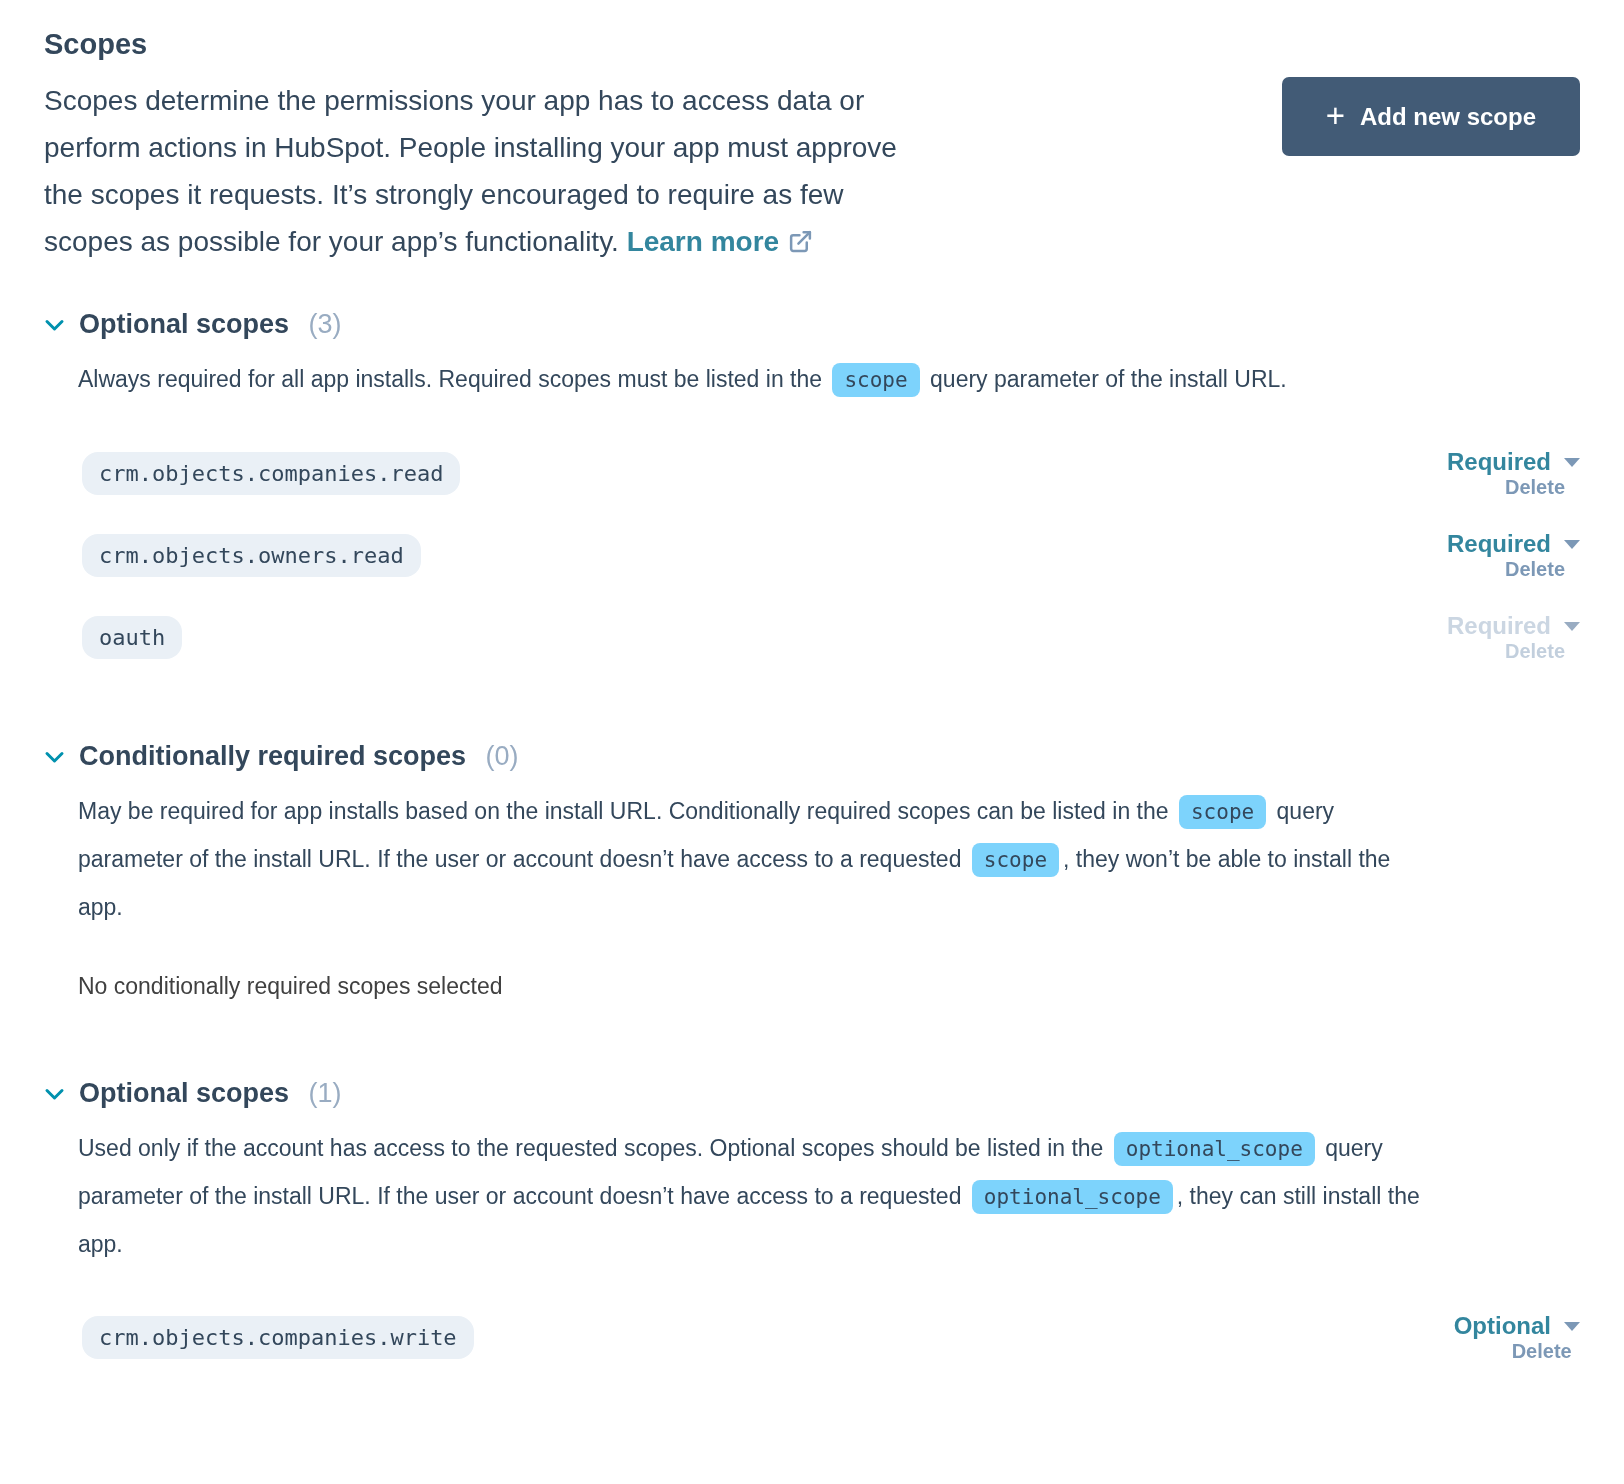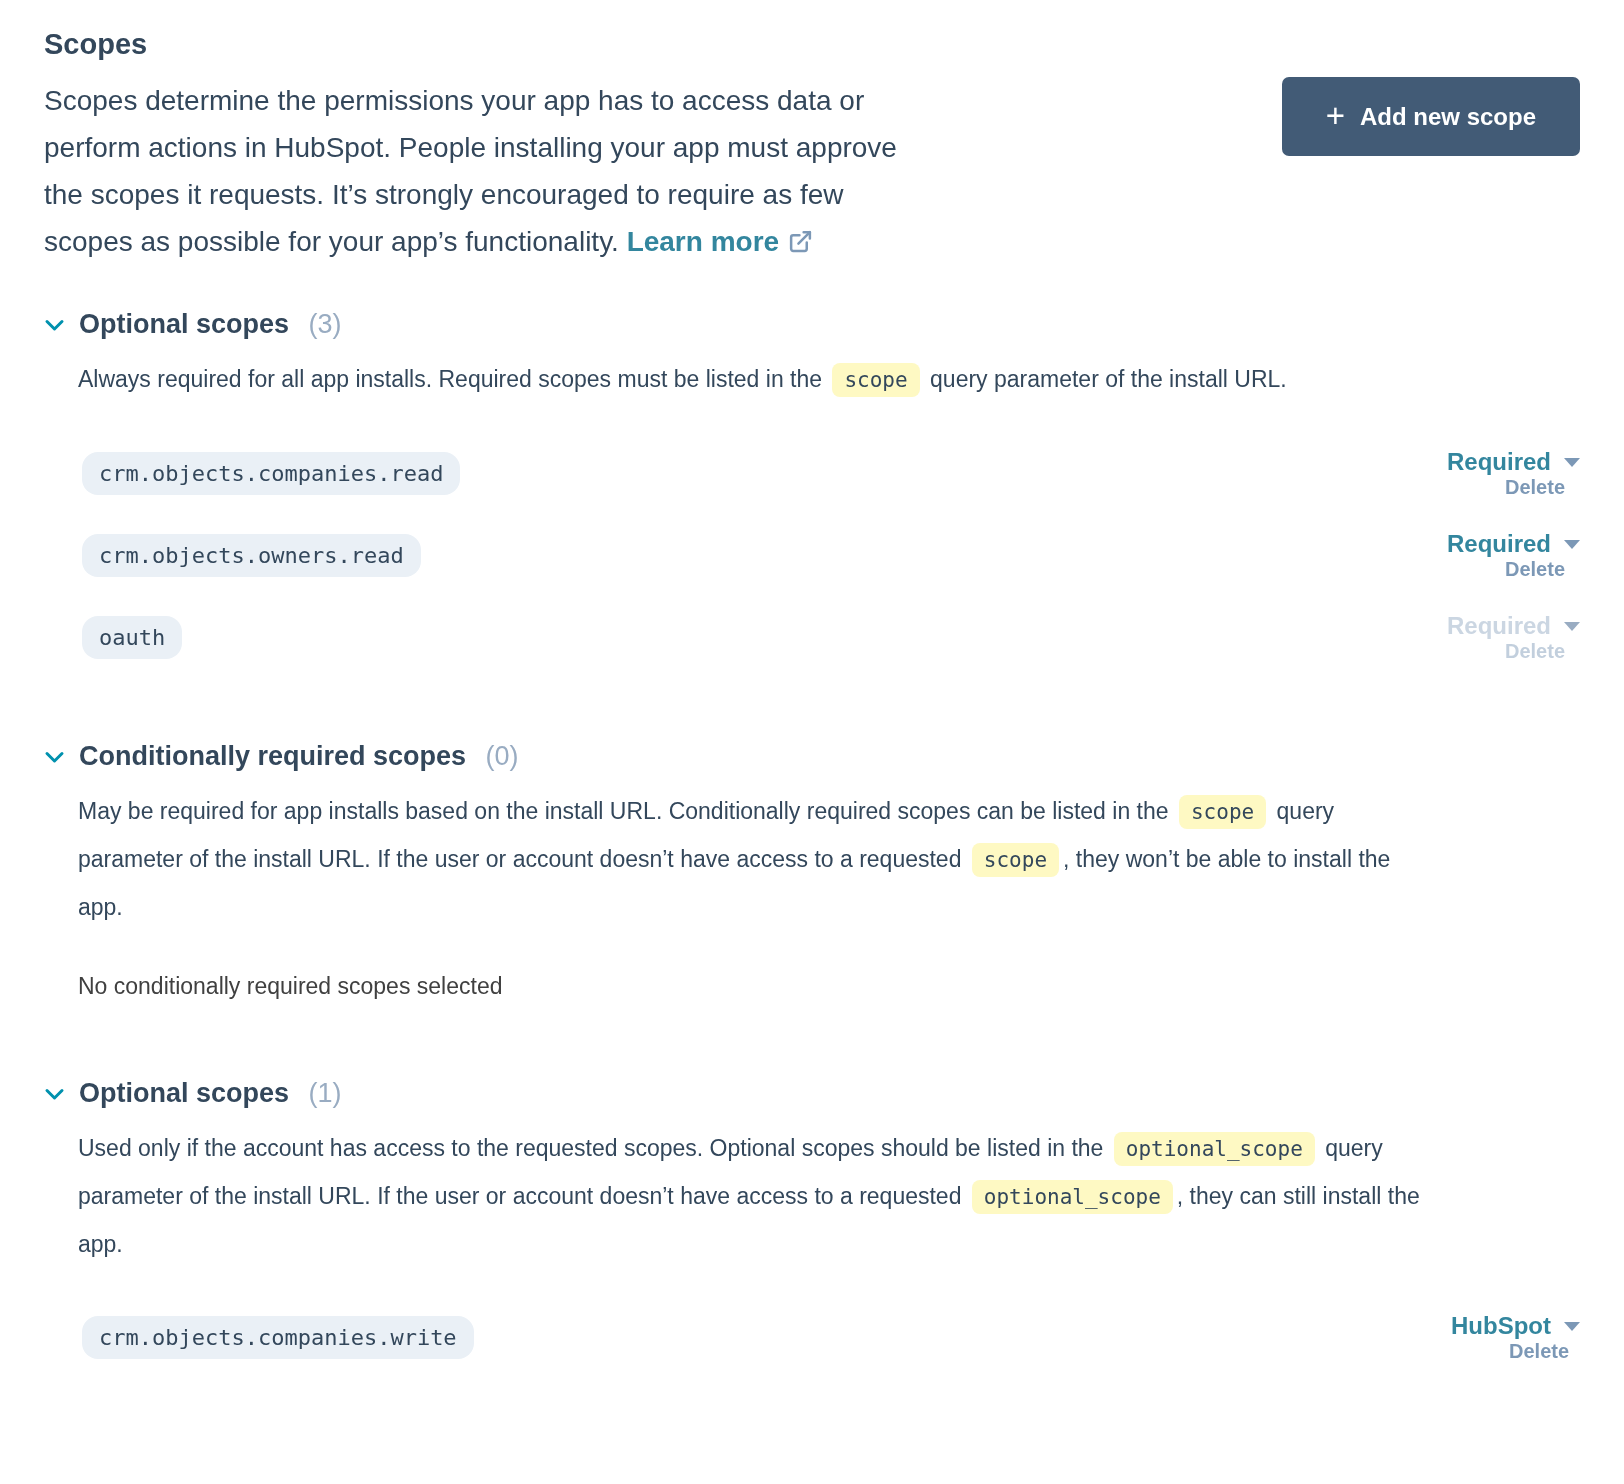--- a/index.html
+++ b/index.html
@@ -92,21 +92,21 @@
   }
   .sec-desc {
     margin: 16px 0 0 34px;
     max-width: 1360px;
     font-size: 23px;
     line-height: 47px;
   }
   .inline-chip {
     font-family: "DejaVu Sans Mono", monospace;
     font-size: 21px;
-    background: #fef9c3;
+    background: #7dd3fc;
     border-radius: 8px;
     padding: 5px 12px;
     margin: 0 4px;
     color: #33475b;
     white-space: nowrap;
   }
   .empty-state {
     margin: 42px 0 0 34px;
     font-size: 23px;
     color: #404040;
@@ -262,21 +262,21 @@
       </span>
       <h2 class="sec-title-line"><span>Optional scopes</span><span class="sec-count"> (1)</span></h2>
     </div>
     <p class="sec-desc"><span>Used only if the account has access to the requested scopes. Optional scopes should be listed in the </span><code class="inline-chip">optional_scope</code><span> query parameter of the install URL. If the user or account doesn’t have access to a requested </span><code class="inline-chip">optional_scope</code><span>, they can still install the app.</span></p>
 
     <div class="rows">
   <div class="scope-row">
     <code class="scope-chip">crm.objects.companies.write</code>
     <div class="row-actions">
       <button class="level-dd">
-        <span class="level-label">HubSpot</span>
+        <span class="level-label">Optional</span>
         <span class="caret"></span>
       </button>
       <button class="delete-link">Delete</button>
     </div>
   </div>
 </div>
   </section>
 </div>
 
 </div>

